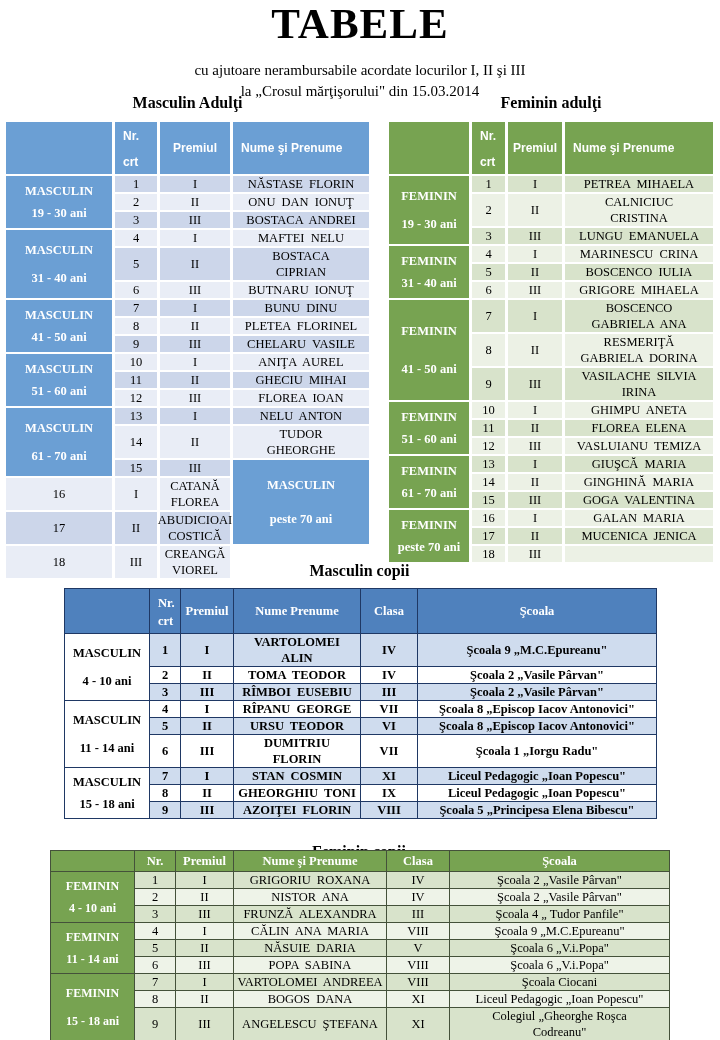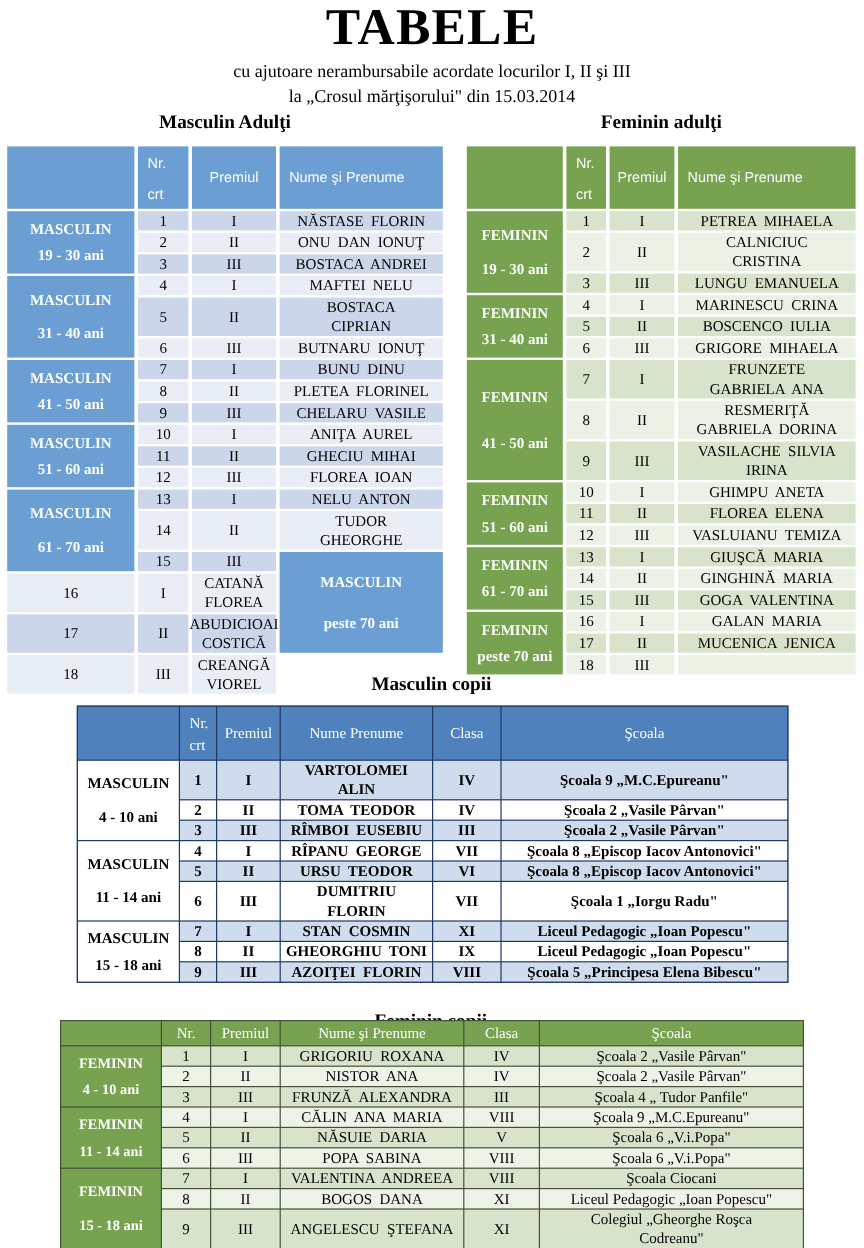--- a/index.html
+++ b/index.html
@@ -1,42 +1,42 @@
 <!DOCTYPE html>
 <html style="--blue-header: #6b9fd4; --blue-band-dark: #ccd6ea; --blue-band-light: #e9edf6; --copii-blue-header: #4f81bd; --copii-blue-band: #cfdcee; --copii-blue-border: #1f3864; --green-header: #77a351; --green-band-dark: #d8e3cb; --green-band-light: #ecf1e5; --green-band-lighter: #eef3e8; --copii-green-border: #44513a;"><head>
 <meta charset="utf-8">
 <style>
   html,body{margin:0;padding:0;background:#fff;}
   body{width:720px;height:1040px;font-family:"Liberation Serif",serif;color:#000;}
   #page{position:relative;width:720px;height:1040px;overflow:hidden;background:#fff;}
 
   .doc-title{text-align:center;font-weight:bold;font-size:43px;line-height:40px;margin:4px 0 0;letter-spacing:1px;}
   .doc-sub{text-align:center;font-size:15px;line-height:20px;margin:1px 0;}
-  .doc-sub:first-of-type{margin-top:6px;}
+  .doc-sub:first-of-type{margin-top:16px;}
 
   .sec-h{position:absolute;text-align:center;font-weight:bold;font-size:16px;line-height:22px;}
   .h-a{left:6px;top:92px;width:363px;}
   .h-b{left:389px;top:92px;width:324px;}
   .h-c{left:64px;top:560px;width:591px;}
   .h-d{left:50px;top:821px;width:618px;margin-top:20px;}
 
   .tbl{position:absolute;display:grid;grid-auto-rows:min-content;grid-auto-flow:row;}
   #tA{left:6px;top:122px;width:363px;grid-template-columns:106px 42px 70px 1fr;grid-template-rows:52px;gap:2px 3px;background:#fff;}
   #tB{left:389px;top:122px;width:324px;grid-template-columns:80px 33px 54px 1fr;grid-template-rows:52px;gap:2px 3px;background:#fff;}
   #tC{left:64px;top:588px;width:591px;grid-template-columns:84px 30px 52px 126px 56px 1fr;grid-template-rows:44px;gap:1px;
       background:var(--copii-blue-border,#1f3864);border:1px solid var(--copii-blue-border,#1f3864);}
   #tD{left:50px;top:850px;width:618px;grid-template-columns:83px 40px 57px 152px 62px 1fr;grid-template-rows:20px;gap:1px;
       background:var(--copii-green-border,#44513a);border:1px solid var(--copii-green-border,#44513a);}
 
   .cell{display:flex;flex-direction:column;align-items:center;justify-content:center;
         text-align:center;white-space:pre-line;line-height:16px;padding:0 2px;box-sizing:border-box;}
   .bd{font-size:12.5px;}
   .col-nume{word-spacing:3px;text-align:center;}
   .cat{font-weight:bold;justify-content:space-evenly;font-size:12.5px;}
-  .hdr{font-weight:normal;text-align:center;}
+  .hdr{font-weight:bold;text-align:center;}
 
   
   .blue .hdr,.green .hdr{font-family:"Liberation Sans",sans-serif;font-size:12px;}
   
   .copii-blue .hdr,.copii-green .hdr{font-family:"Liberation Serif",serif;font-size:12.5px;}
 
   .hdr-nr{align-items:flex-start;justify-content:space-between;padding:6px 0 4px 8px;}
   .blue .hdr-nume,.green .hdr-nume{align-items:flex-start;padding-left:8px;}
   .copii-green .hdr-nr{align-items:center;justify-content:center;padding:0;}
 
@@ -160,21 +160,21 @@
       <div class="cell bd band1 col-nume">MARINESCU CRINA</div>
       <div class="cell bd band0 col-nr">5</div>
       <div class="cell bd band0 col-premiul">II</div>
       <div class="cell bd band0 col-nume">BOSCENCO IULIA</div>
       <div class="cell bd band1 col-nr">6</div>
       <div class="cell bd band1 col-premiul">III</div>
       <div class="cell bd band1 col-nume">GRIGORE MIHAELA</div>
       <div class="cell cat" style="grid-row: span 3;"><div>FEMININ</div><div>41 - 50 ani</div></div>
       <div class="cell bd band0 col-nr">7</div>
       <div class="cell bd band0 col-premiul">I</div>
-      <div class="cell bd band0 col-nume">FRUNZETE
+      <div class="cell bd band0 col-nume">BOSCENCO
 GABRIELA ANA</div>
       <div class="cell bd band1 col-nr">8</div>
       <div class="cell bd band1 col-premiul">II</div>
       <div class="cell bd band1 col-nume">RESMERIŢĂ
 GABRIELA DORINA</div>
       <div class="cell bd band0 col-nr">9</div>
       <div class="cell bd band0 col-premiul">III</div>
       <div class="cell bd band0 col-nume">VASILACHE SILVIA
 IRINA</div>
       <div class="cell cat" style="grid-row: span 3;"><div>FEMININ</div><div>51 - 60 ani</div></div>
@@ -305,21 +305,21 @@
       <div class="cell bd band0 col-clasa">V</div>
       <div class="cell bd band0 col-scoala">Şcoala 6 „V.i.Popa"</div>
       <div class="cell bd band1 col-nr">6</div>
       <div class="cell bd band1 col-premiul">III</div>
       <div class="cell bd band1 col-nume">POPA SABINA</div>
       <div class="cell bd band1 col-clasa">VIII</div>
       <div class="cell bd band1 col-scoala">Şcoala 6 „V.i.Popa"</div>
       <div class="cell cat" style="grid-row: span 3;"><div>FEMININ</div><div>15 - 18 ani</div></div>
       <div class="cell bd band0 col-nr">7</div>
       <div class="cell bd band0 col-premiul">I</div>
-      <div class="cell bd band0 col-nume">VALENTINA ANDREEA</div>
+      <div class="cell bd band0 col-nume">VARTOLOMEI ANDREEA</div>
       <div class="cell bd band0 col-clasa">VIII</div>
       <div class="cell bd band0 col-scoala">Şcoala Ciocani</div>
       <div class="cell bd band1 col-nr">8</div>
       <div class="cell bd band1 col-premiul">II</div>
       <div class="cell bd band1 col-nume">BOGOS DANA</div>
       <div class="cell bd band1 col-clasa">XI</div>
       <div class="cell bd band1 col-scoala">Liceul Pedagogic „Ioan Popescu"</div>
       <div class="cell bd band0 col-nr">9</div>
       <div class="cell bd band0 col-premiul">III</div>
       <div class="cell bd band0 col-nume">ANGELESCU ŞTEFANA</div>

